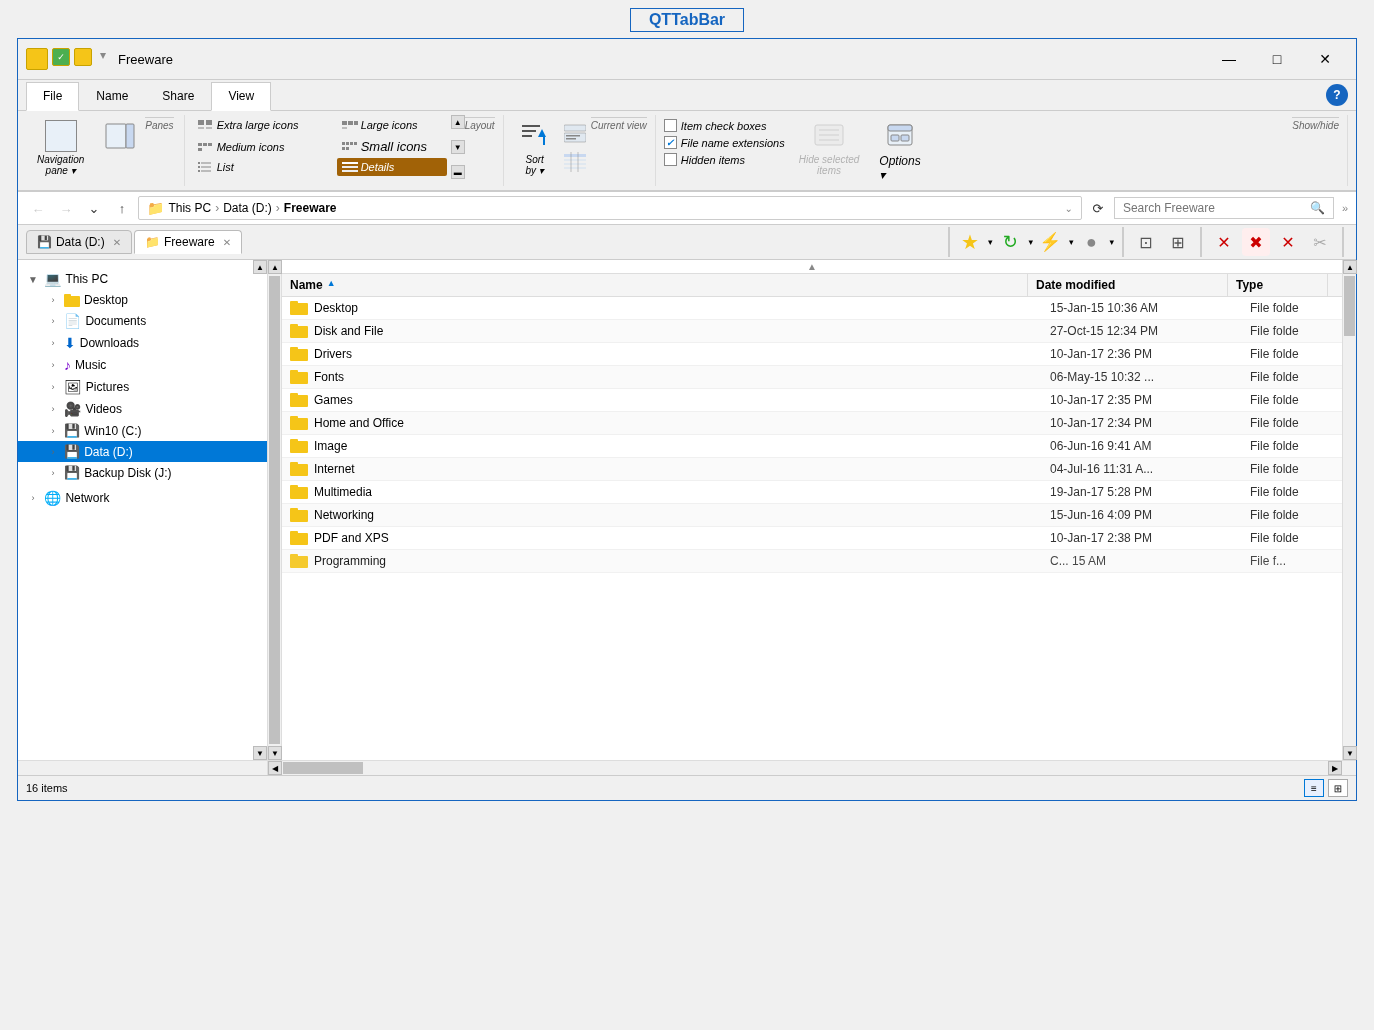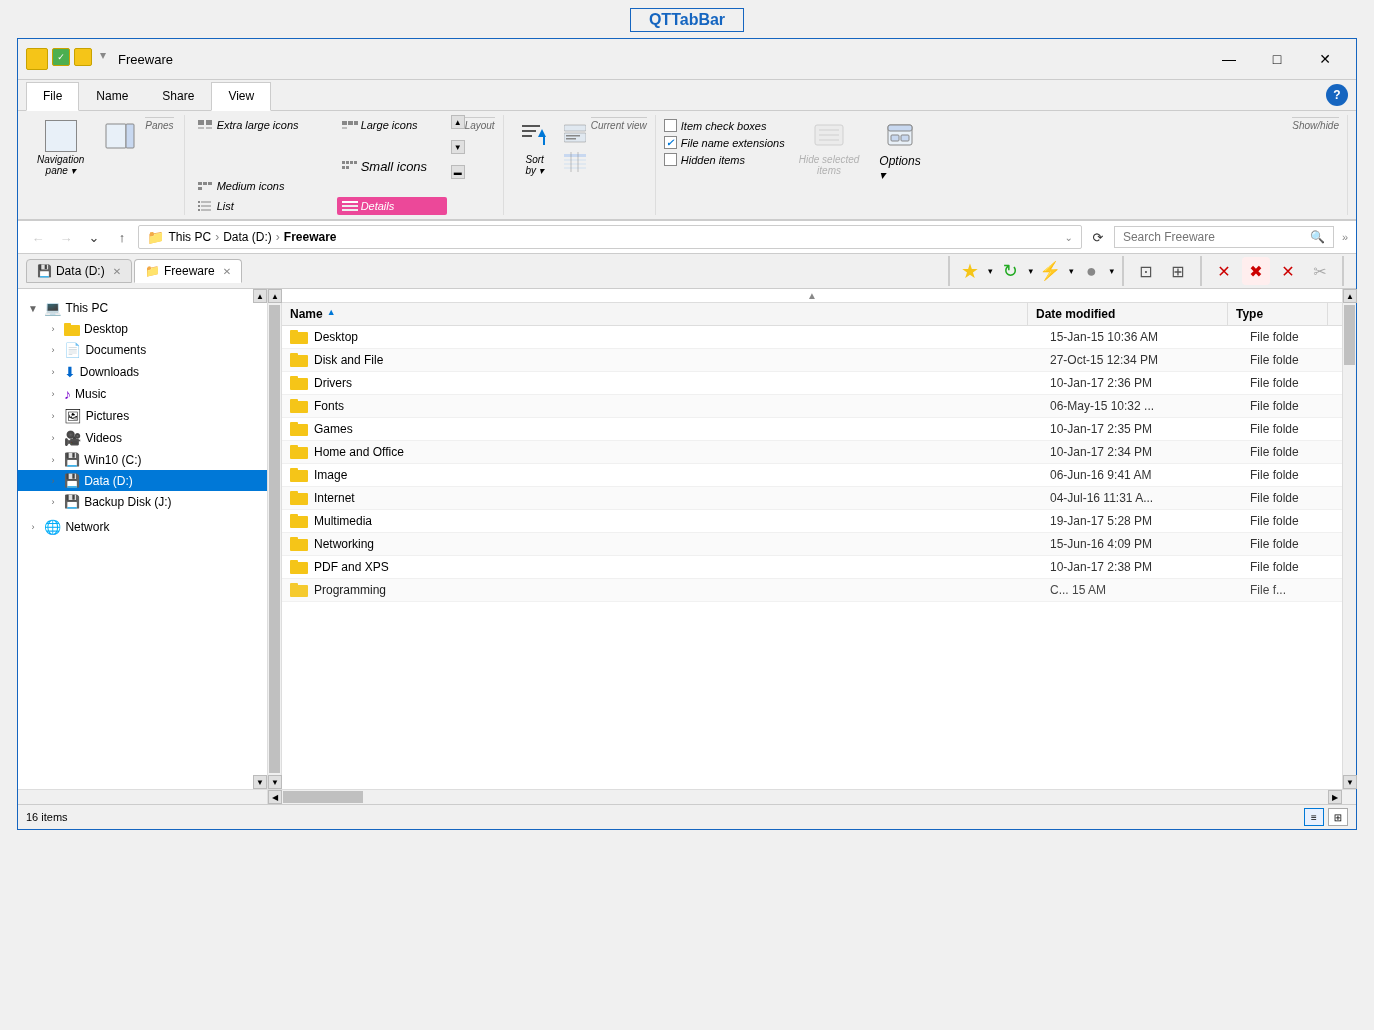--- a/index.html
+++ b/index.html
@@ -185,21 +185,21 @@
                   <rect x="0" y="3" width="5" height="4" fill="#888"></rect>
                   <rect x="0" y="9" width="5" height="2" fill="#bbb"></rect>
                   <rect x="6" y="3" width="5" height="4" fill="#888"></rect>
                   <rect x="12" y="3" width="4" height="4" fill="#888"></rect>
                 </svg>
               <span>Large icons</span>
             </div>
           </div>
 
           <div style="display:flex; gap:4px;">
-            <div class="layout-row" style="display:flex; align-items:center; gap:3px; padding:2px 4px; font-size:11px; cursor:pointer; width:140px;margin-top:40px;">
+            <div class="layout-row" style="display:flex; align-items:center; gap:3px; padding:2px 4px; font-size:11px; cursor:pointer; width:140px;">
               <svg width="16" height="14" viewBox="0 0 16 14">
                   <rect x="0" y="3" width="4" height="3" fill="#888"></rect>
                   <rect x="5" y="3" width="4" height="3" fill="#888"></rect>
                   <rect x="10" y="3" width="4" height="3" fill="#888"></rect>
                   <rect x="0" y="8" width="4" height="3" fill="#888"></rect>
                 </svg>
               <span>Medium icons</span>
             </div>
             <div class="layout-row" style="display:flex; align-items:center; gap:3px; padding:2px 4px; font-size:13px; cursor:pointer; width:110px;">
               <svg width="16" height="12" viewBox="0 0 16 12">
@@ -219,21 +219,21 @@
               <svg width="16" height="12" viewBox="0 0 16 12">
                   <rect x="0" y="1" width="2" height="2" fill="#888"></rect>
                   <rect x="3" y="1" width="10" height="2" fill="#bbb"></rect>
                   <rect x="0" y="5" width="2" height="2" fill="#888"></rect>
                   <rect x="3" y="5" width="10" height="2" fill="#bbb"></rect>
                   <rect x="0" y="9" width="2" height="2" fill="#888"></rect>
                   <rect x="3" y="9" width="10" height="2" fill="#bbb"></rect>
                 </svg>
               <span>List</span>
             </div>
-            <div class="layout-row selected" style="display:flex; align-items:center; gap:3px; padding:2px 4px; font-size:11px; cursor:pointer; width:110px; background:#ec4899; color:#fff; border-radius:2px;">
+            <div class="layout-row selected" style="display:flex; align-items:center; gap:3px; padding:2px 4px; font-size:11px; cursor:pointer; width:110px; background:#a16207; color:#fff; border-radius:2px;">
               <svg width="16" height="12" viewBox="0 0 16 12">
                   <rect x="0" y="1" width="16" height="2" fill="#fff"></rect>
                   <rect x="0" y="5" width="16" height="2" fill="#eee"></rect>
                   <rect x="0" y="9" width="16" height="2" fill="#eee"></rect>
                 </svg>
               <span>Details</span>
             </div>
           </div>
         </div>
 

